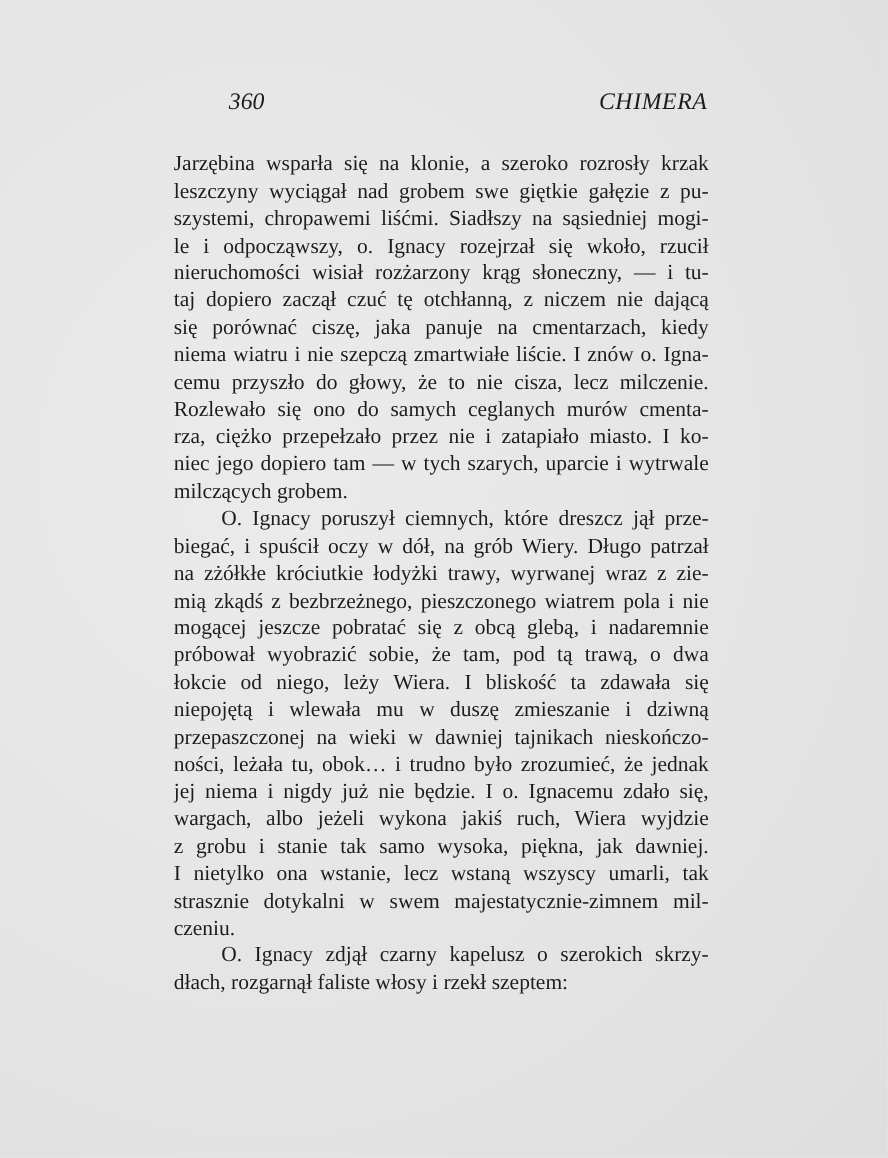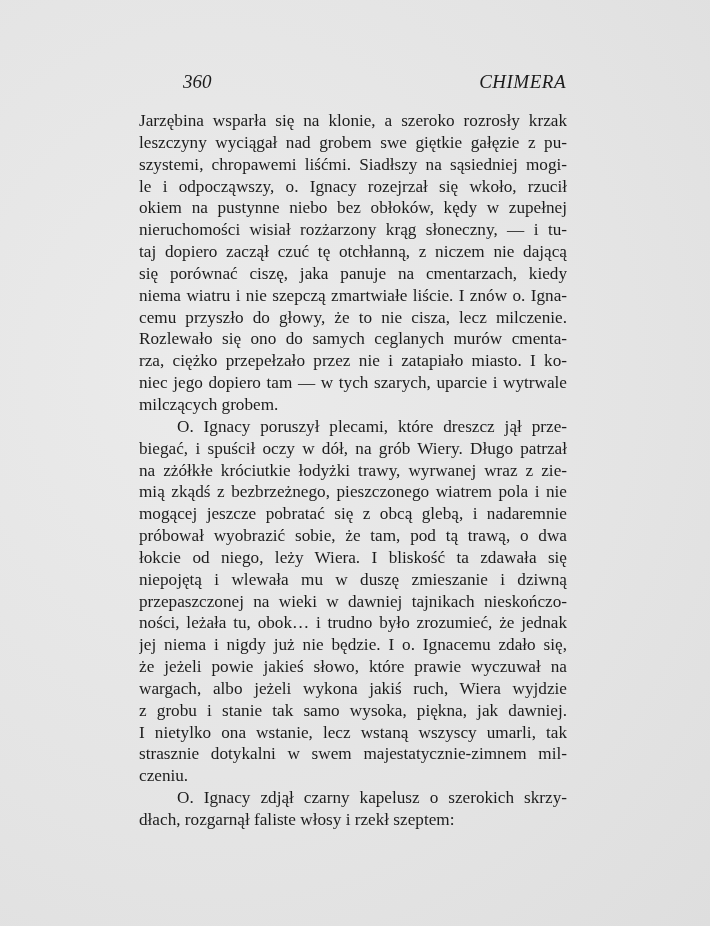--- a/index.html
+++ b/index.html
@@ -11,21 +11,21 @@
     font-family: "Liberation Serif", "DejaVu Serif", serif;
     color: #1c1c1c;
   }
   .header {
     position: absolute; left: 139px; top: 71px; width: 427px; height: 24px;
     font-style: italic; font-size: 19px;
   }
   .header .page-num { position: absolute; left: 0; top: 0; margin-left: 44px; }
   .header .running-title { position: absolute; right: 0; top: 0; letter-spacing: 0.5px; }
   .text {
-    position: absolute; left: 139px; top: 110px; width: 428px;
+    position: absolute; left: 139px; top: 120px; width: 428px;
     font-size: 17.2px; line-height: 21.85px;
   }
   .line {
     display: block; height: 21.85px; white-space: nowrap;
     text-align: justify; text-align-last: justify; overflow: hidden;
   }
   .line.last { text-align-last: left; }
   .line.indent { padding-left: 38px; }
 </style>
 </head>
@@ -35,44 +35,42 @@
   <span class="page-num">360</span>
   <span class="running-title">CHIMERA</span>
 </div>
 
 <div class="text" id="body-text">
     <div>
       <span class="line">Jarzębina wsparła się na klonie, a szeroko rozrosły krzak</span>
       <span class="line">leszczyny wyciągał nad grobem swe giętkie gałęzie z pu-</span>
       <span class="line">szystemi, chropawemi liśćmi. Siadłszy na sąsiedniej mogi-</span>
       <span class="line">le i odpocząwszy, o. Ignacy rozejrzał się wkoło, rzucił</span>
-      <span class="line">okiem na pustynne niebo bez obłoków, kędy w zupełnej</span>
       <span class="line">nieruchomości wisiał rozżarzony krąg słoneczny, — i tu-</span>
       <span class="line">taj dopiero zaczął czuć tę otchłanną, z niczem nie dającą</span>
       <span class="line">się porównać ciszę, jaka panuje na cmentarzach, kiedy</span>
       <span class="line">niema wiatru i nie szepczą zmartwiałe liście. I znów o. Igna-</span>
       <span class="line">cemu przyszło do głowy, że to nie cisza, lecz milczenie.</span>
       <span class="line">Rozlewało się ono do samych ceglanych murów cmenta-</span>
       <span class="line">rza, ciężko przepełzało przez nie i zatapiało miasto. I ko-</span>
       <span class="line">niec jego dopiero tam — w tych szarych, uparcie i wytrwale</span>
       <span class="line last">milczących grobem.</span>
     </div>
     <div>
-      <span class="line indent">O. Ignacy poruszył plecami, które dreszcz jął prze-</span>
+      <span class="line indent">O. Ignacy poruszył ciemnych, które dreszcz jął prze-</span>
       <span class="line">biegać, i spuścił oczy w dół, na grób Wiery. Długo patrzał</span>
       <span class="line">na zżółkłe króciutkie łodyżki trawy, wyrwanej wraz z zie-</span>
       <span class="line">mią zkądś z bezbrzeżnego, pieszczonego wiatrem pola i nie</span>
       <span class="line">mogącej jeszcze pobratać się z obcą glebą, i nadaremnie</span>
       <span class="line">próbował wyobrazić sobie, że tam, pod tą trawą, o dwa</span>
       <span class="line">łokcie od niego, leży Wiera. I bliskość ta zdawała się</span>
       <span class="line">niepojętą i wlewała mu w duszę zmieszanie i dziwną</span>
       <span class="line">przepaszczonej na wieki w dawniej tajnikach nieskończo-</span>
       <span class="line">ności, leżała tu, obok… i trudno było zrozumieć, że jednak</span>
       <span class="line">jej niema i nigdy już nie będzie. I o. Ignacemu zdało się,</span>
-      <span class="line">że jeżeli powie jakieś słowo, które prawie wyczuwał na</span>
       <span class="line">wargach, albo jeżeli wykona jakiś ruch, Wiera wyjdzie</span>
       <span class="line">z grobu i stanie tak samo wysoka, piękna, jak dawniej.</span>
       <span class="line">I nietylko ona wstanie, lecz wstaną wszyscy umarli, tak</span>
       <span class="line">strasznie dotykalni w swem majestatycznie-zimnem mil-</span>
       <span class="line last">czeniu.</span>
     </div>
     <div>
       <span class="line indent">O. Ignacy zdjął czarny kapelusz o szerokich skrzy-</span>
       <span class="line last">dłach, rozgarnął faliste włosy i rzekł szeptem:</span>
     </div>

